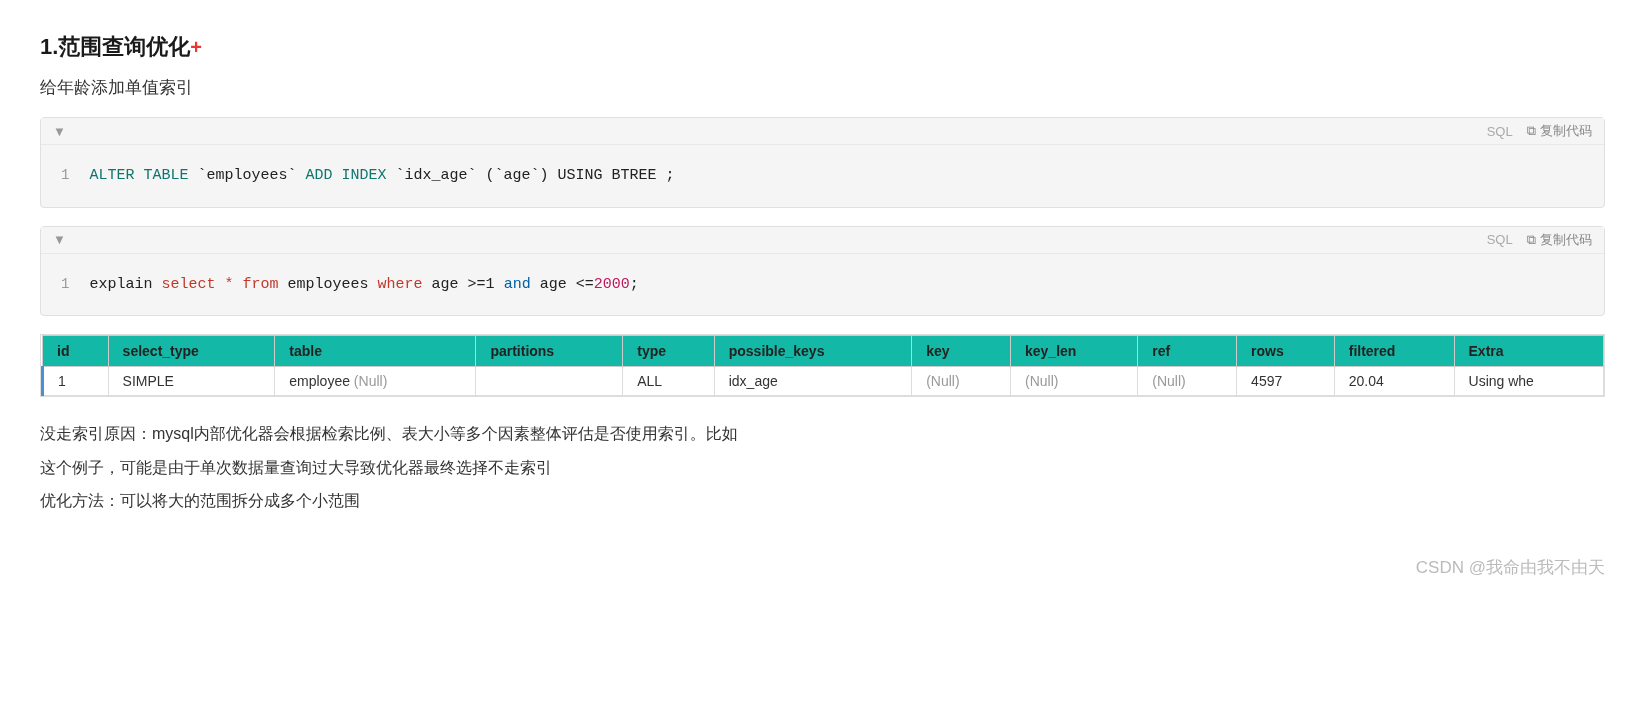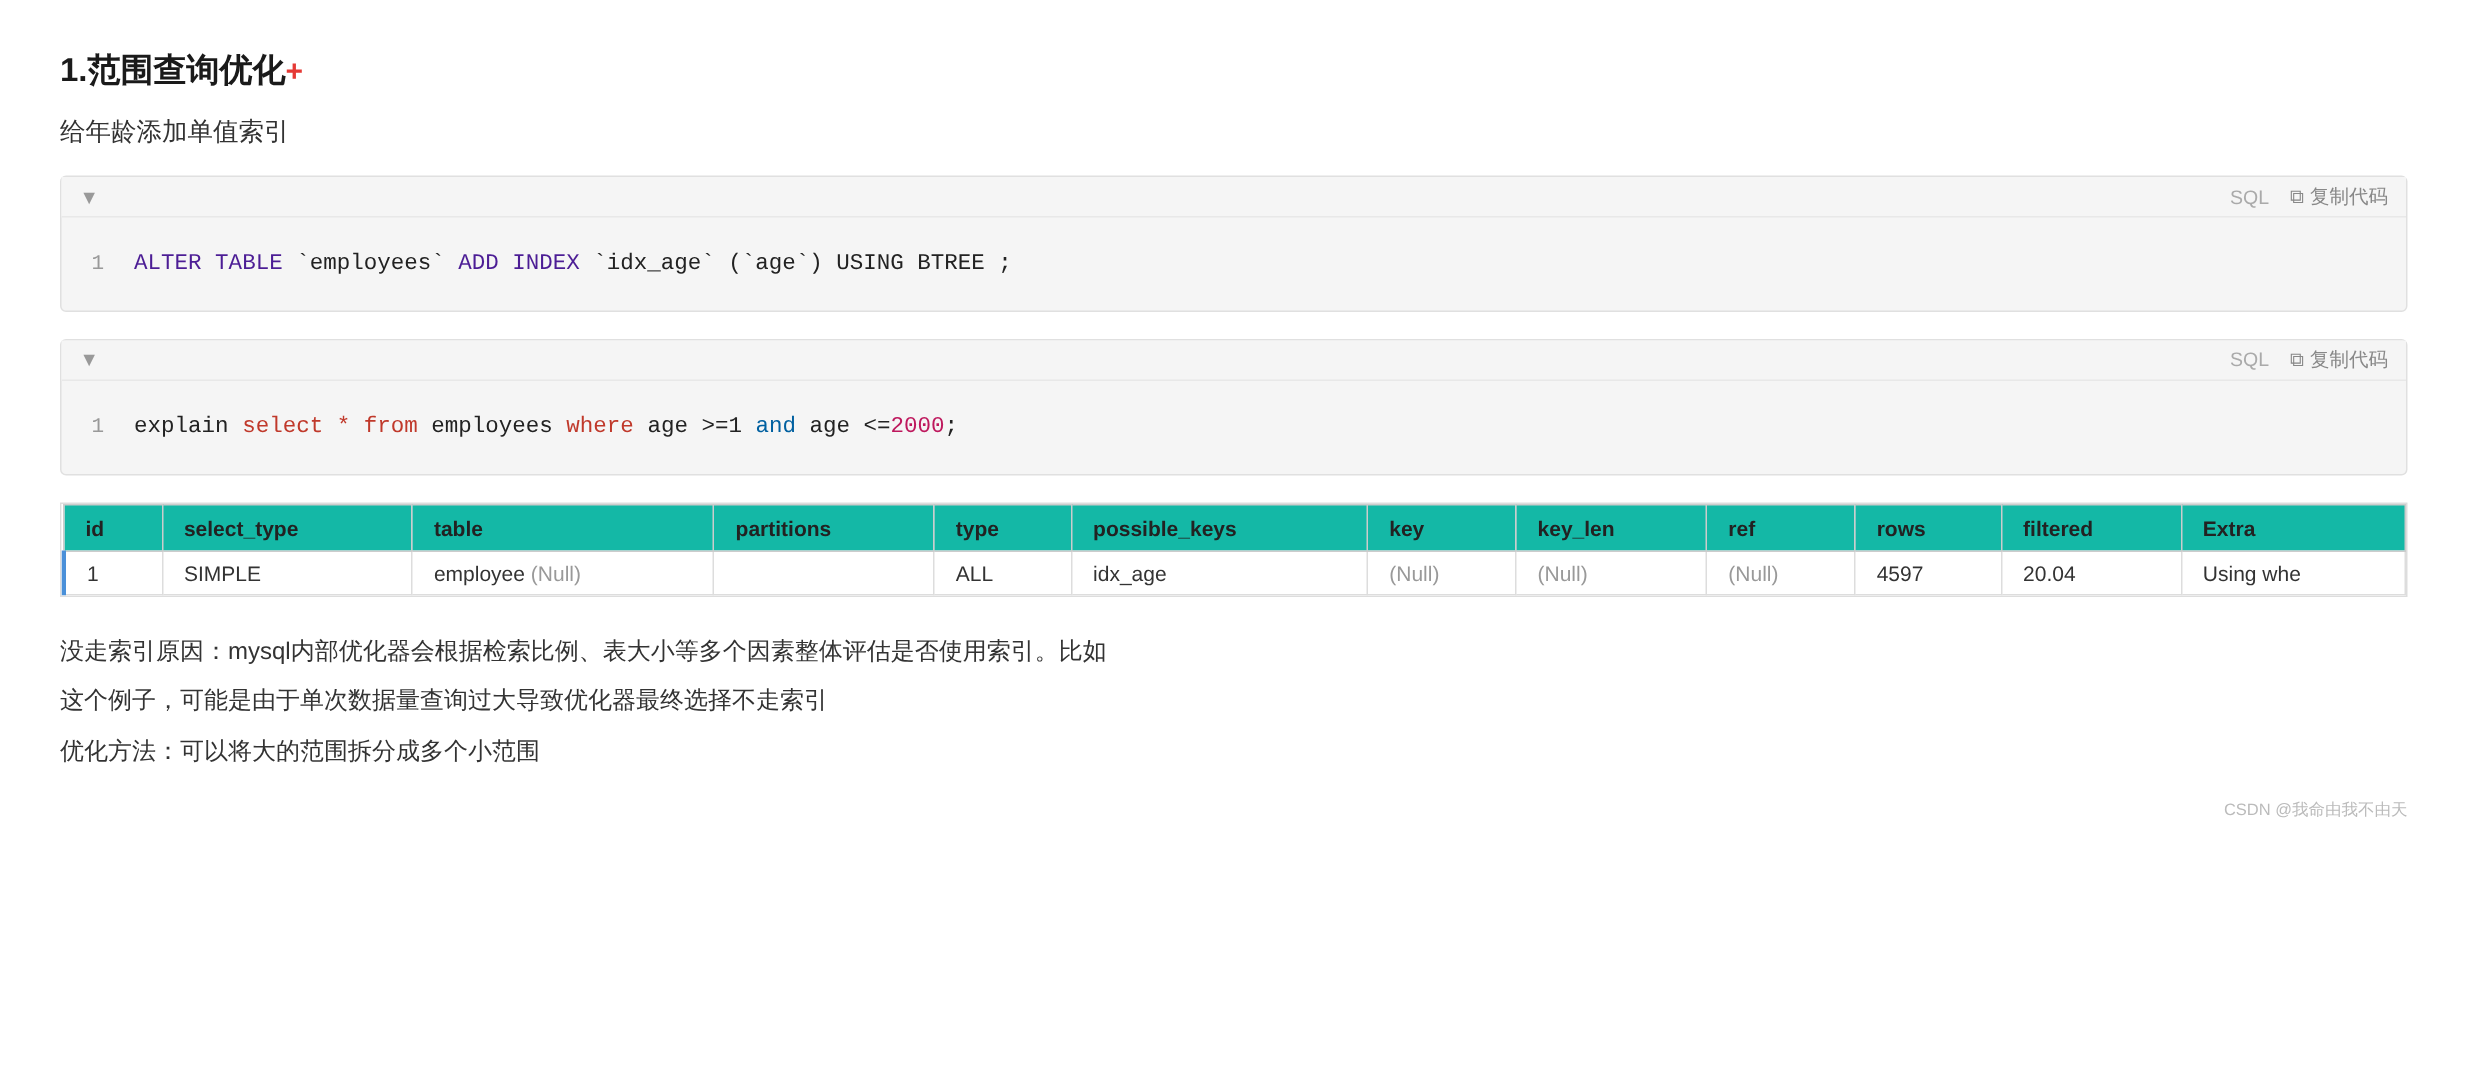--- a/index.html
+++ b/index.html
@@ -84,21 +84,21 @@
     }
 
     .line-num {
       color: #999;
       user-select: none;
       margin-right: 20px;
       font-size: 14px;
     }
 
     
-    .kw-blue { color: #4c1d95; font-weight: normal; }
+    .kw-blue { color: #0f766e; font-weight: normal; }
     .kw-red { color: #c0392b; }
     .kw-blue2 { color: #0060a0; }
     .text-dark { color: #222; }
     .num-blue { color: #be185d; }
 
     
     .result-table-wrapper {
       margin-bottom: 22px;
       overflow-x: auto;
       border: 1px solid #ddd;
@@ -146,22 +146,22 @@
     }
 
     .desc-section p {
       margin-bottom: 4px;
     }
 
     
     .footer-brand {
       text-align: right;
       color: #bbb;
-      font-size: 11px;
-      margin-top: 16px;
+      font-size: 17px;
+      margin-top: 40px;
     }
   </style>
 </head>
 <body>
 
 <div class="page-title">
   <span>1.</span><span>范围查询优化</span><span class="red-dot">+</span>
 </div>
 
 <div class="subtitle">给年龄添加单值索引</div>

